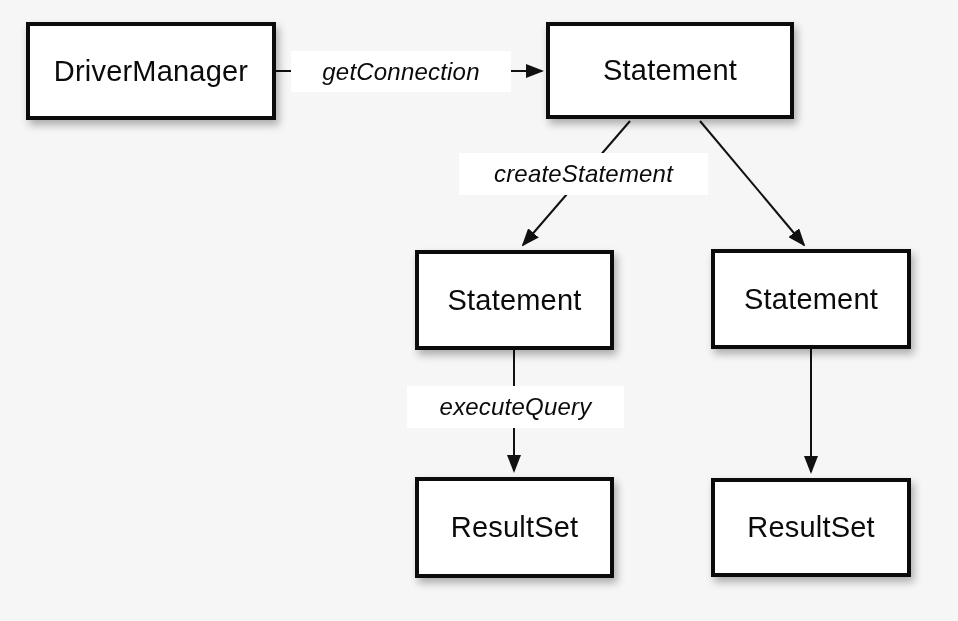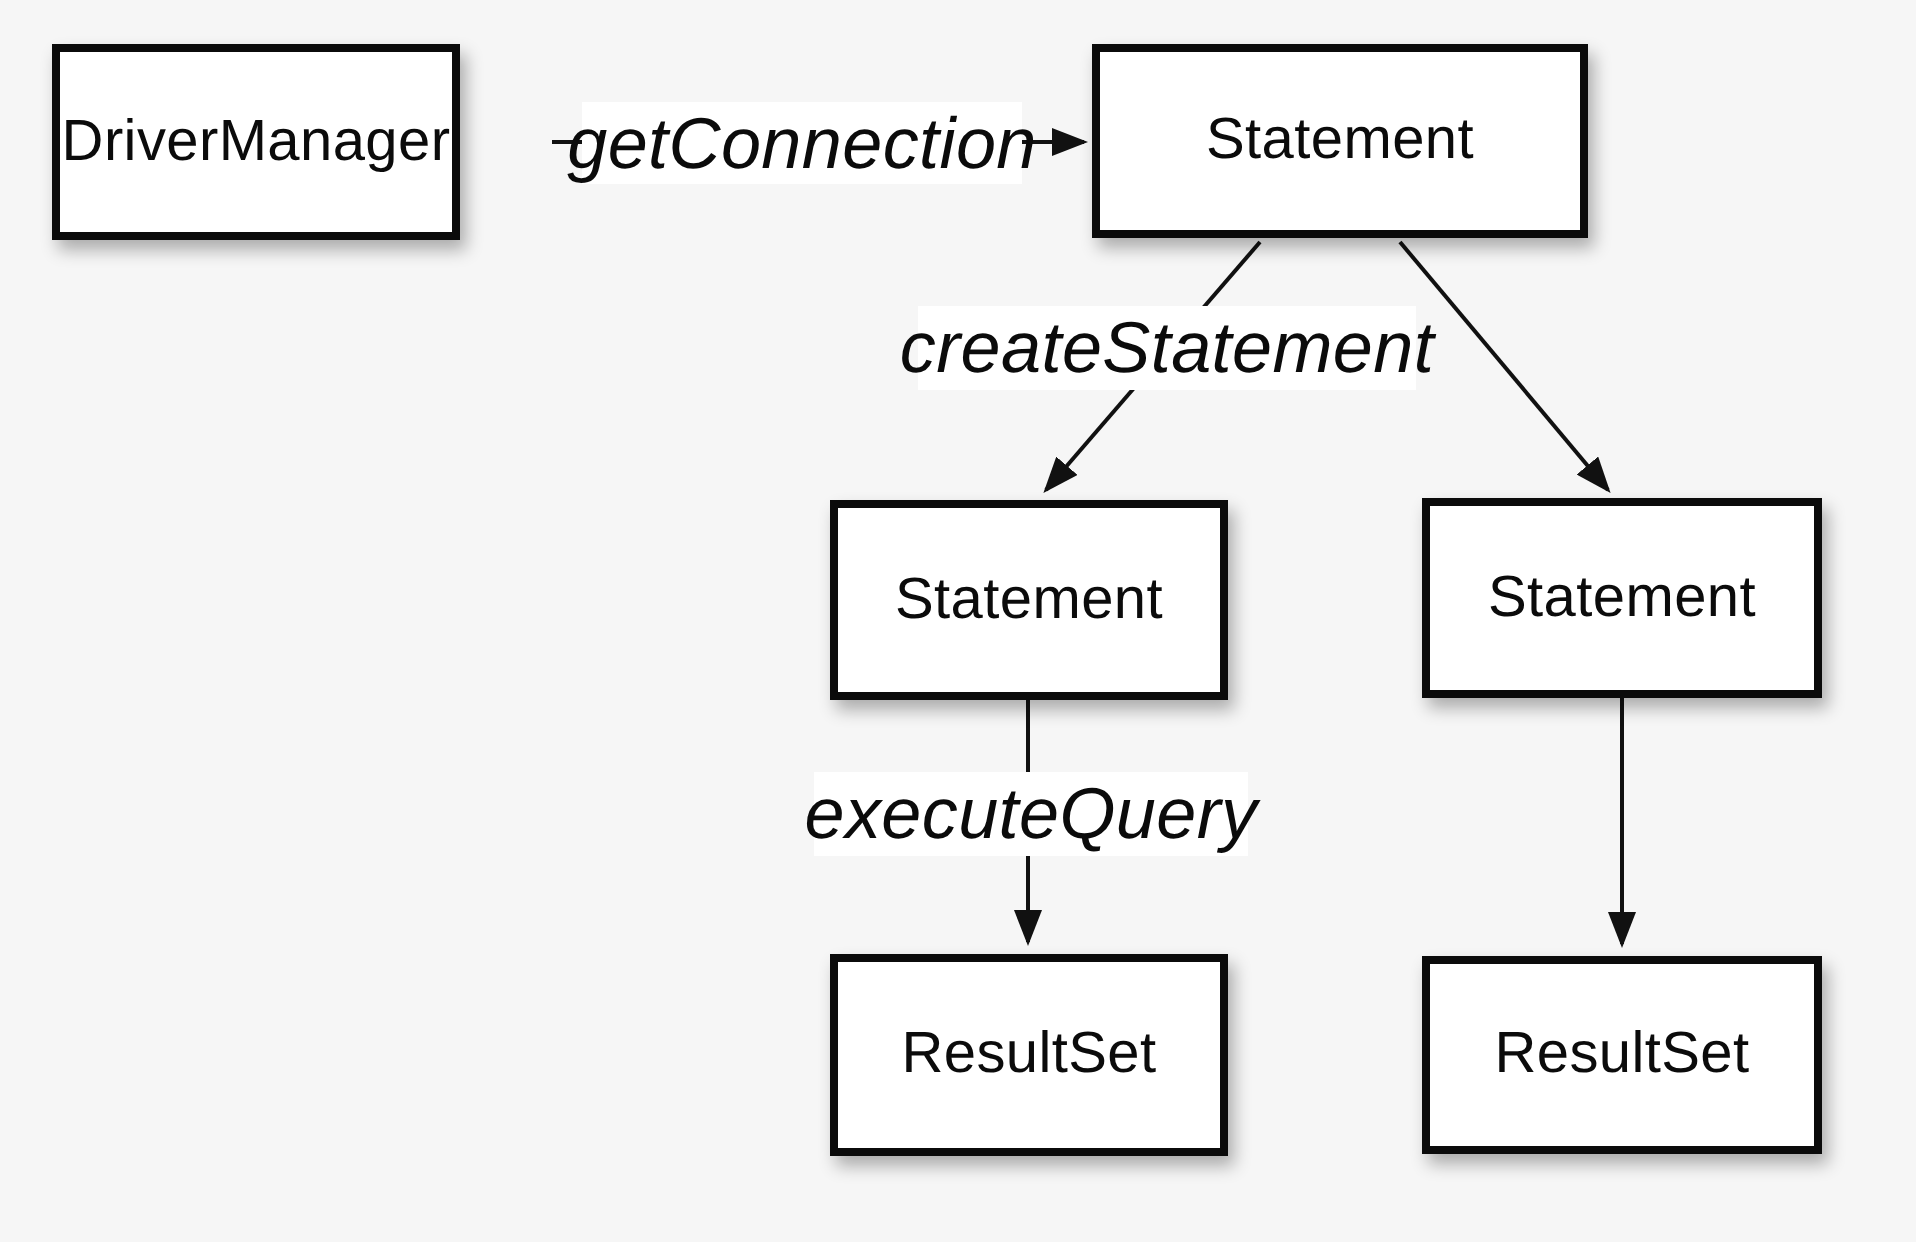--- a/index.html
+++ b/index.html
@@ -37,27 +37,27 @@
     letter-spacing: 0.2px;
     z-index: 2;
   }
   .edge-label {
     position: absolute;
     box-sizing: border-box;
     background: #ffffff;
     display: flex;
     align-items: center;
     justify-content: center;
-    font-size: 36px;
+    font-size: 24px;
     font-style: italic;
     letter-spacing: 0.2px;
     z-index: 2;
   }
   
-  .n-drivermanager { left: 26px;  top: 22px;  width: 204px; height: 98px; }
+  .n-drivermanager { left: 26px;  top: 22px;  width: 250px; height: 98px; }
   .n-connection    { left: 546px; top: 22px;  width: 248px; height: 97px; }
   .n-statement-l   { left: 415px; top: 250px; width: 199px; height: 100px; }
   .n-statement-r   { left: 711px; top: 249px; width: 200px; height: 100px; }
   .n-resultset-l   { left: 415px; top: 477px; width: 199px; height: 101px; }
   .n-resultset-r   { left: 711px; top: 478px; width: 200px; height: 99px; }
   
   .l-getconnection   { left: 291px; top: 51px;  width: 220px; height: 41px; }
   .l-createstatement { left: 459px; top: 153px; width: 249px; height: 42px; }
   .l-executequery    { left: 407px; top: 386px; width: 217px; height: 42px; }
 </style>

